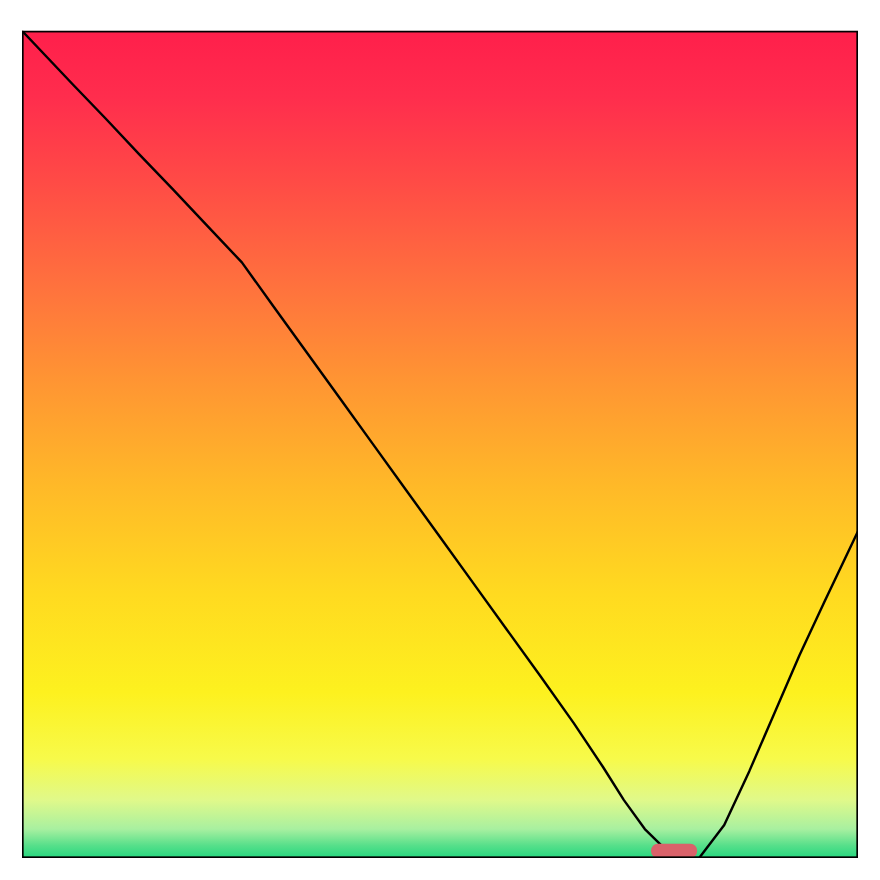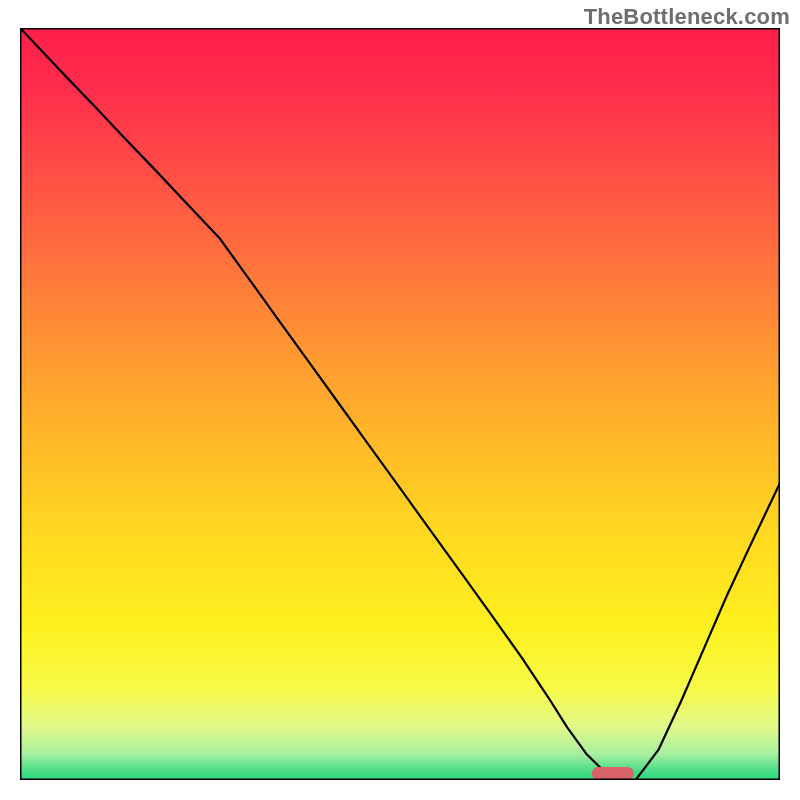--- a/index.html
+++ b/index.html
@@ -26,21 +26,20 @@
     z-index: 5;
   }
   svg {
     display: block;
   }
 </style>
 </head>
 <body>
 
 <div class="chart-wrapper">
-  <div class="watermark">TheBottleneck.com</div>
   <svg id="chart-svg" width="800" height="800" viewBox="0 0 800 800">
     <defs>
       <linearGradient id="bg-grad" x1="0" y1="0" x2="0" y2="1">
           <stop offset="0.00%" stop-color="#ff1f4b"></stop>
           <stop offset="8.00%" stop-color="#ff2d4d"></stop>
           <stop offset="18.00%" stop-color="#ff4a46"></stop>
           <stop offset="30.00%" stop-color="#ff6f3e"></stop>
           <stop offset="42.00%" stop-color="#ff9433"></stop>
           <stop offset="55.00%" stop-color="#ffb928"></stop>
           <stop offset="68.00%" stop-color="#ffda20"></stop>

